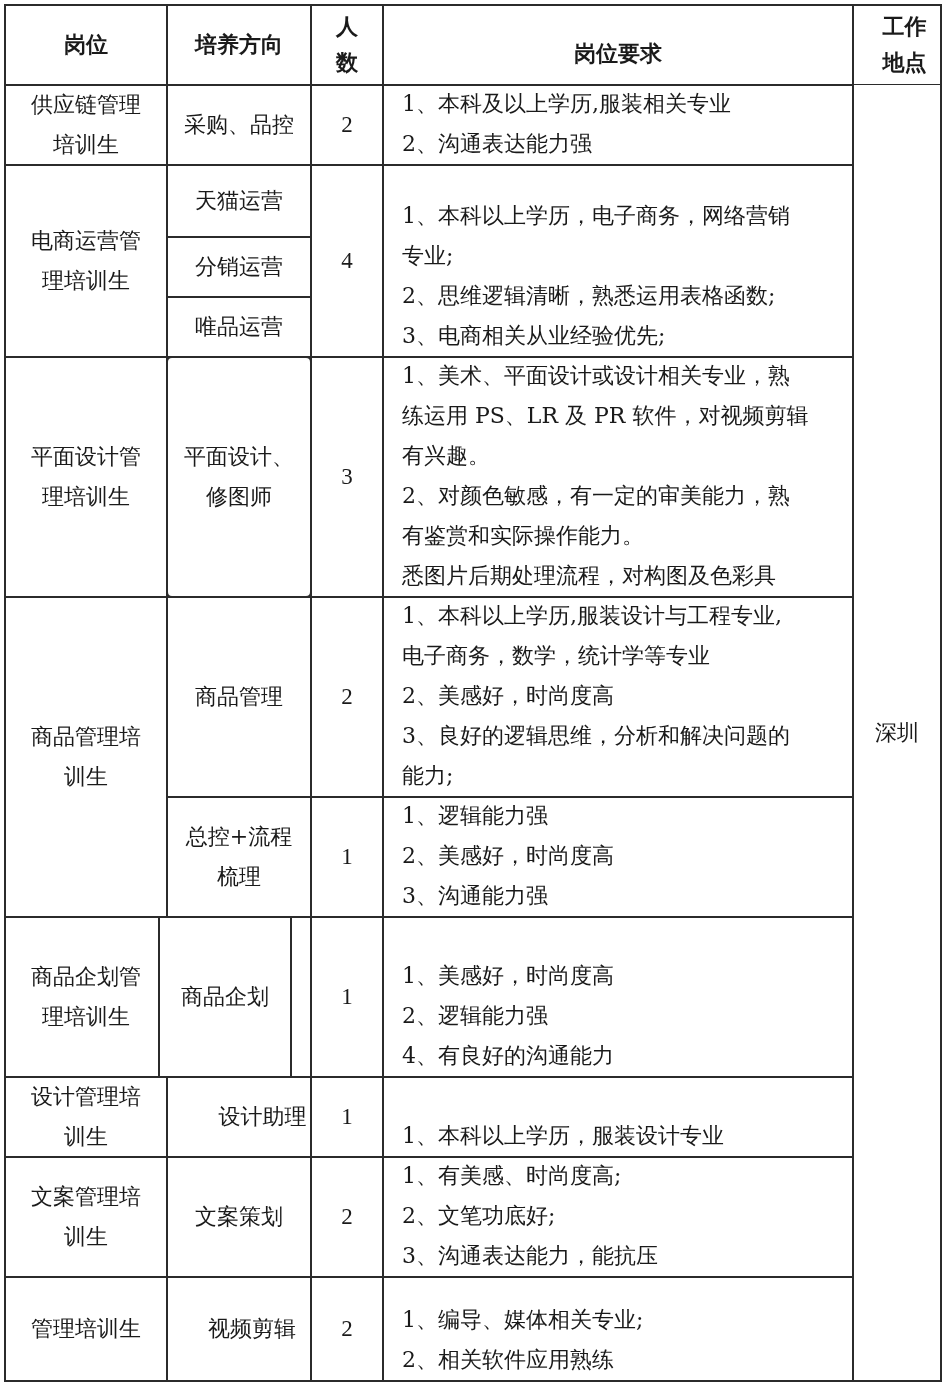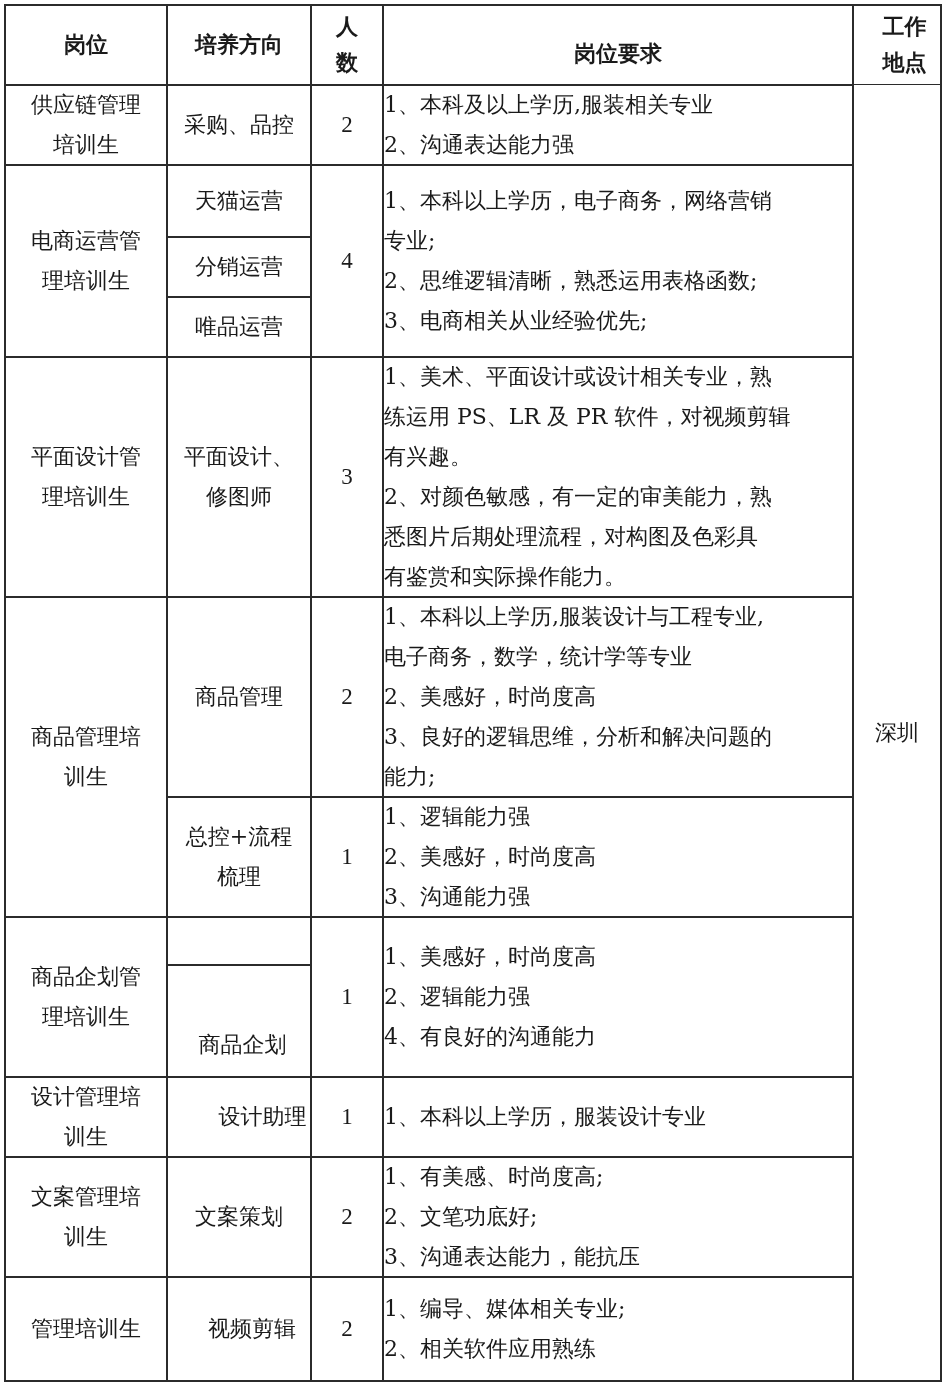--- a/index.html
+++ b/index.html
@@ -2,21 +2,21 @@
 <html><head>
 <meta charset="utf-8">
 <style>
   html, body { margin: 0; padding: 0; background: #ffffff; }
   body { width: 945px; height: 1382px; position: relative; overflow: hidden;
          font-family: "DejaVu Serif", "Liberation Serif", serif; color: #1a1a1a; }
   .cell { position: absolute; box-sizing: border-box; border: 2px solid #2b2b2b;
           display: flex; flex-direction: column; justify-content: center; align-items: center;
           text-align: center; font-size: 22px; line-height: 40px; background: #fff; }
   .head { font-weight: bold; font-family: "DejaVu Sans", "Liberation Sans", sans-serif; }
-  .req { align-items: flex-start; text-align: left; padding-left: 0; }
+  .req { align-items: flex-start; text-align: left; padding-left: 18px; justify-content: flex-end; }
   .req div { white-space: nowrap; }
   .num { font-family: "Liberation Serif", "DejaVu Serif", serif; font-size: 23px; }
   .loc { border-top-width: 1px; }
 </style>
 </head>
 <body>
 
 <div>
 
   <div class="cell head" style="left:4px;top:4px;width:164px;height:82px;">
@@ -76,34 +76,34 @@
     <div>1、本科以上学历，电子商务，网络营销</div>
     <div>专业;</div>
     <div>2、思维逻辑清晰，熟悉运用表格函数;</div>
     <div>3、电商相关从业经验优先;</div>
   </div>
 
   <div class="cell" style="left:4px;top:356px;width:164px;height:242px;">
       <span>平面设计管</span>
       <span>理培训生</span>
     </div>
-  <div class="cell" style="left:166px;top:356px;width:146px;height:242px;">
+  <div class="cell" style="left:166px;top:356px;width:146px;height:242px;border-radius:6px;">
       <span>平面设计、</span>
       <span>修图师</span>
     </div>
   <div class="cell num" style="left:310px;top:356px;width:74px;height:242px;">
       <span>3</span>
     </div>
   <div class="cell req" style="left:382px;top:356px;width:472px;height:242px;">
     <div>1、美术、平面设计或设计相关专业，熟</div>
     <div>练运用 PS、LR 及 PR 软件，对视频剪辑</div>
     <div>有兴趣。</div>
     <div>2、对颜色敏感，有一定的审美能力，熟</div>
+    <div>有鉴赏和实际操作能力。</div>
     <div>悉图片后期处理流程，对构图及色彩具</div>
-    <div>有鉴赏和实际操作能力。</div>
   </div>
 
   <div class="cell" style="left:4px;top:596px;width:164px;height:322px;">
       <span>商品管理培</span>
       <span>训生</span>
     </div>
   <div class="cell" style="left:166px;top:596px;width:146px;height:202px;">
       <span>商品管理</span>
     </div>
   <div class="cell num" style="left:310px;top:596px;width:74px;height:202px;">
@@ -126,21 +126,21 @@
   <div class="cell req" style="left:382px;top:796px;width:472px;height:122px;">
     <div>1、逻辑能力强</div>
     <div>2、美感好，时尚度高</div>
     <div>3、沟通能力强</div>
   </div>
 
   <div class="cell" style="left:4px;top:916px;width:164px;height:162px;">
       <span>商品企划管</span>
       <span>理培训生</span>
     </div>
-  <div class="cell" style="left:166px;top:916px;width:153px;height:162px;margin-top:48px;">
+  <div class="cell" style="left:158px;top:916px;width:134px;height:162px;">
       <span>商品企划</span>
     </div>
   <div class="cell num" style="left:310px;top:916px;width:74px;height:162px;">
       <span>1</span>
     </div>
   <div class="cell req" style="left:382px;top:916px;width:472px;height:162px;">
     <div>1、美感好，时尚度高</div>
     <div>2、逻辑能力强</div>
     <div>4、有良好的沟通能力</div>
   </div>

